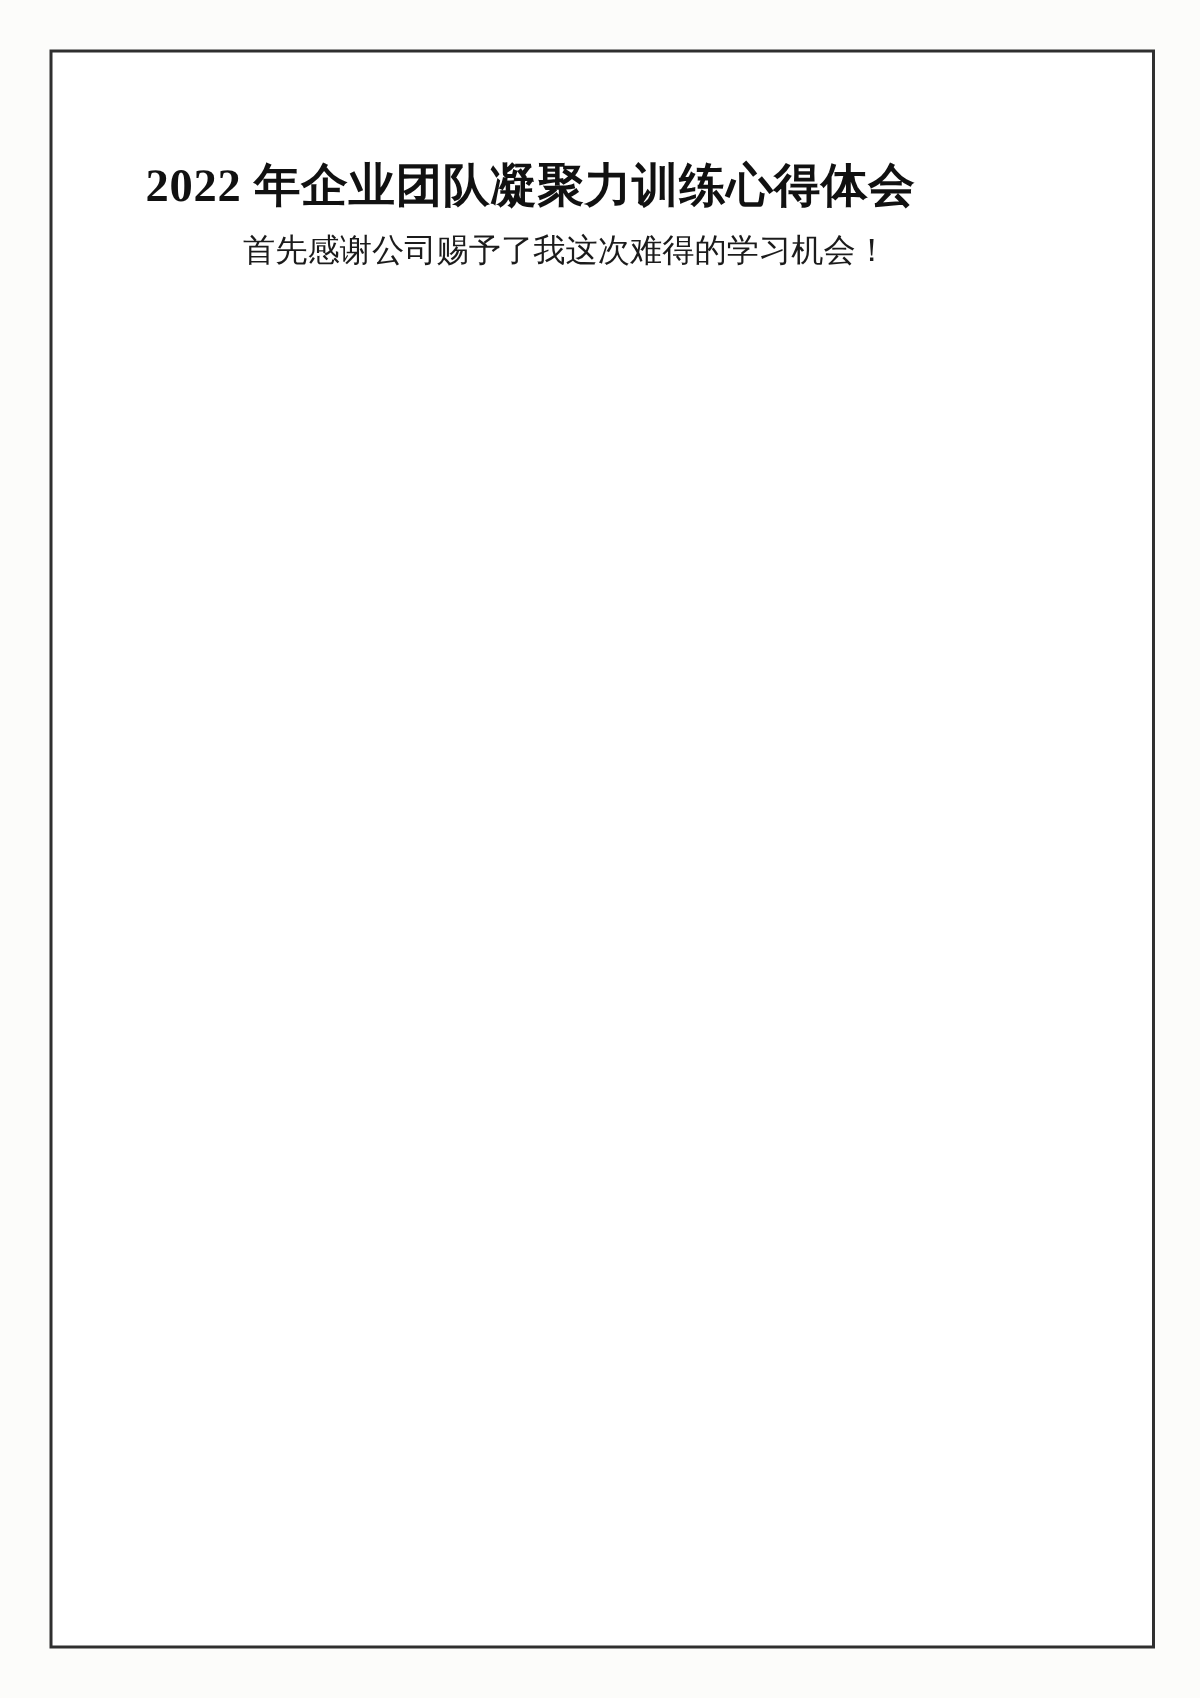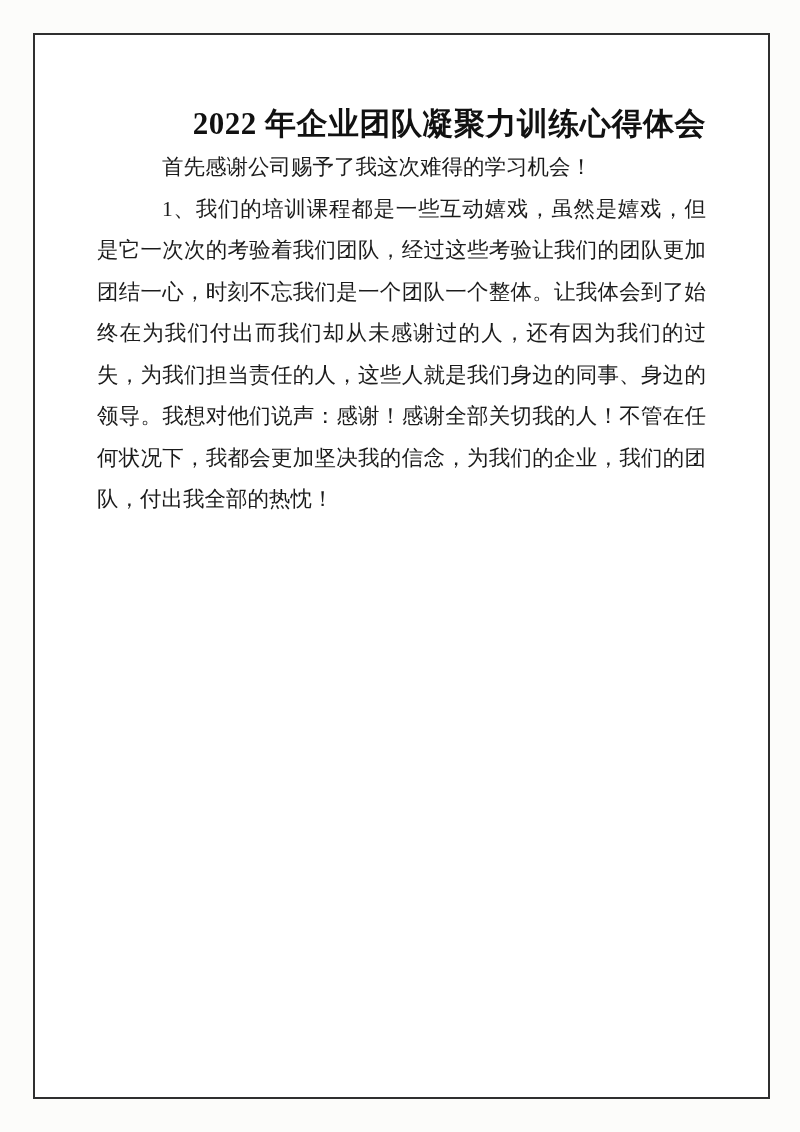--- a/index.html
+++ b/index.html
@@ -25,21 +25,21 @@
     background: #ffffff;
     border: 2px solid #2f2f2f;
     padding: 58px 62px 0 62px;
     overflow: hidden;
   }
   .doc-title {
     margin: 8px 0 0 0;
     font-size: 31px;
     font-weight: 700;
     line-height: 46px;
-    text-align: right;
+    text-align: left;
     color: #111111;
     letter-spacing: 0.5px;
   }
   .body-text {
     font-size: 21.5px;
     line-height: 41.5px;
     color: #1b1b1b;
     text-align: justify;
   }
   p.salutation {
@@ -52,16 +52,15 @@
   }
 </style>
 </head>
 <body>
 
 <div class="canvas">
   <div class="page">
     <h1 class="doc-title">2022 年企业团队凝聚力训练心得体会</h1>
     <div class="body-text">
       <p class="para">首先感谢公司赐予了我这次难得的学习机会！</p>
-      <p class="para">1、我们的培训课程都是一些互动嬉戏，虽然是嬉戏，但是它一次次的考验着我们团队，经过这些考验让我们的团队更加团结一心，时刻不忘我们是一个团队一个整体。让我体会到了始终在为我们付出而我们却从未感谢过的人，还有因为我们的过失，为我们担当责任的人，这些人就是我们身边的同事、身边的领导。我想对他们说声：感谢！感谢全部关切我的人！不管在任何状况下，我都会更加坚决我的信念，为我们的企业，我们的团队，付出我全部的热忱！</p>
     </div>
   </div>
 </div>
 
 </body></html>

